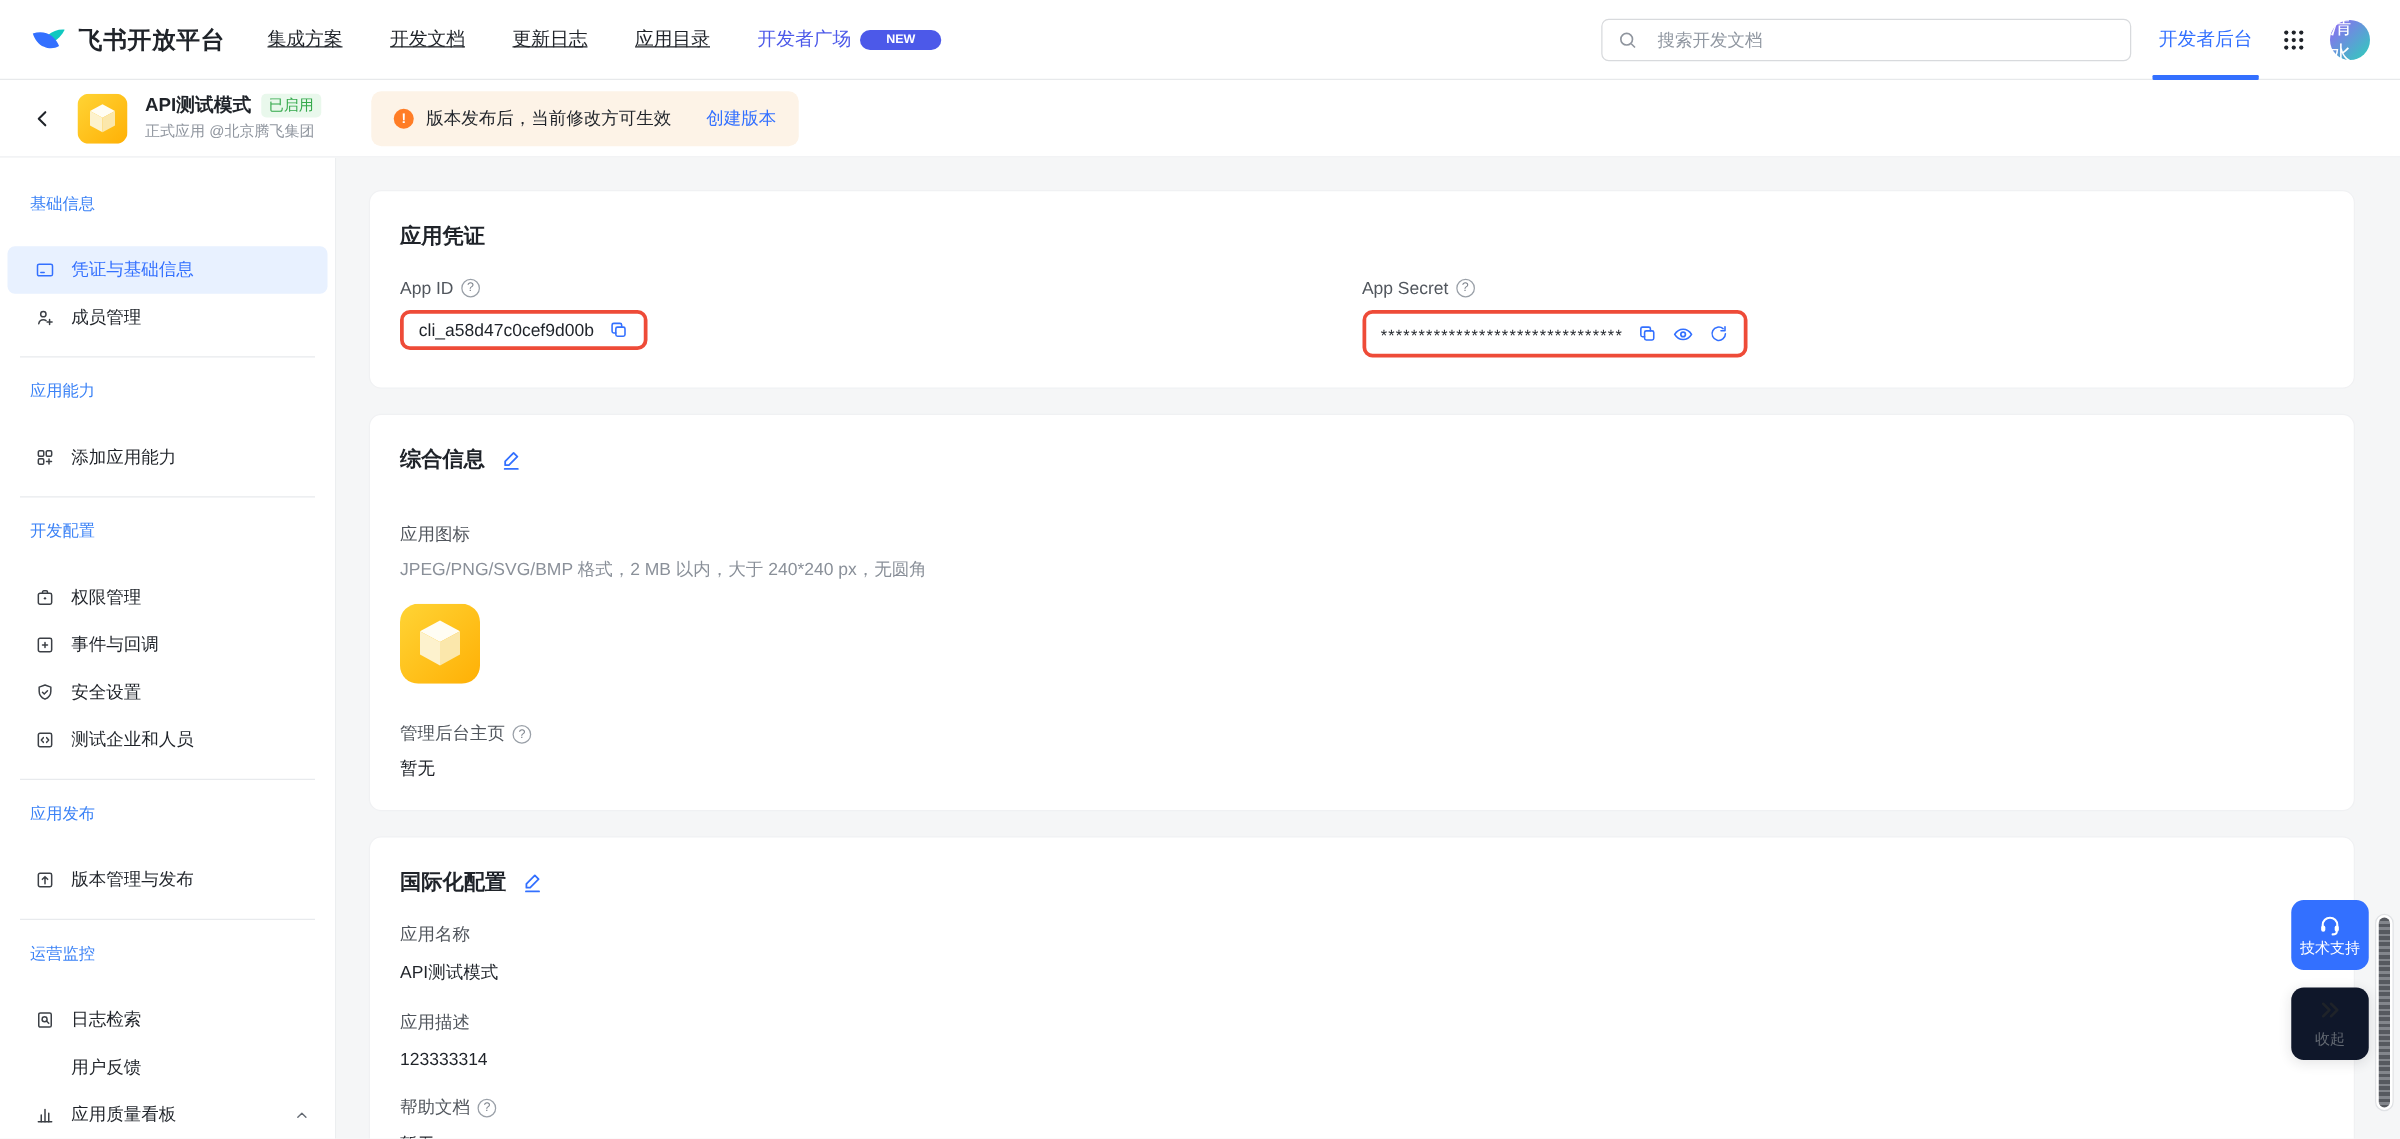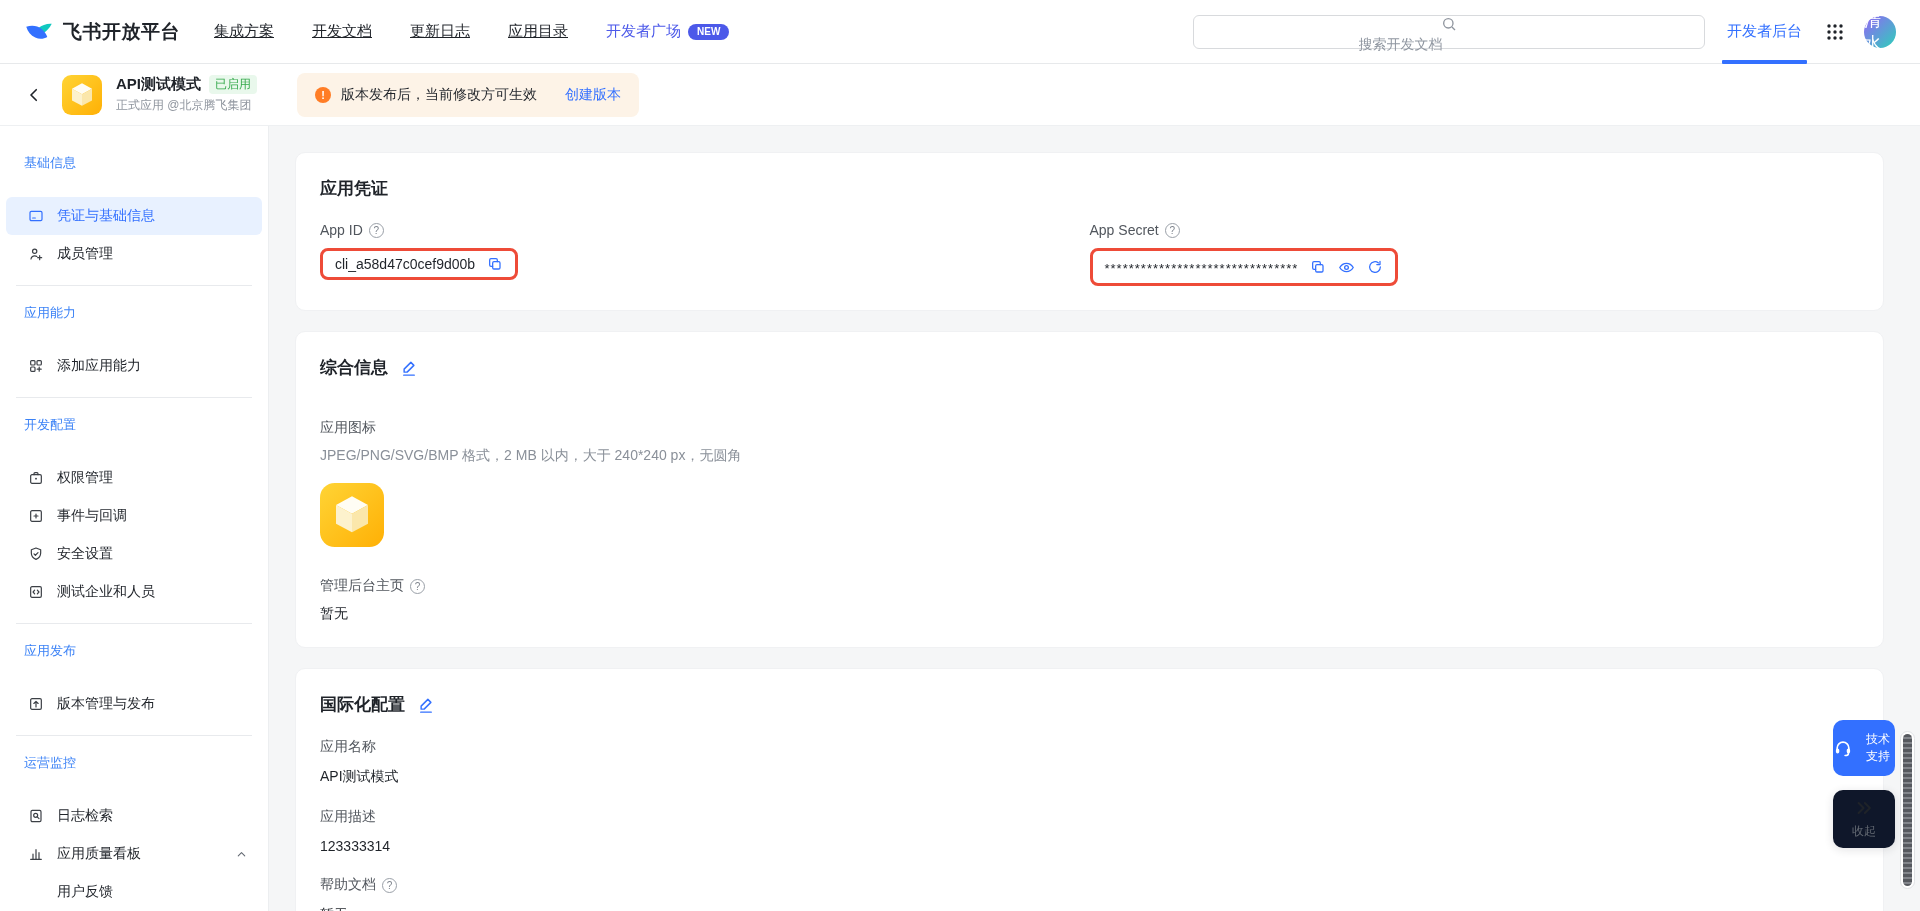--- a/index.html
+++ b/index.html
@@ -12,23 +12,23 @@
 
   
   .topnav { height:64px; background:#fff; border-bottom:1px solid #e7e9eb;
     display:flex; align-items:center; padding:0 24px; position:relative; z-index:6; }
   .brand { display:flex; align-items:center; gap:9px; margin-right:34px; cursor:pointer; }
   .brand-name { font-size:19px; font-weight:700; letter-spacing:.5px; }
   .nav-links { display:flex; align-items:center; gap:38px; font-size:15px; }
   .nav-item { cursor:pointer; white-space:nowrap;text-decoration:underline; }
   .nav-promo { color:#4c59e9; display:flex; align-items:center; gap:7px; cursor:pointer; }
   .new-badge { background:#4c59e9; color:#fff; font-size:10px; font-weight:700;
-    padding:2px 9px; border-radius:9px; line-height:12px; }
-  .search-box { margin-left:auto; width:512px; height:34px; border:1px solid #d8dadd;
-    border-radius:6px; display:flex; align-items:center; gap:4px; padding:0 12px; background:#fff;flex-direction:column; }
+    padding:2px 21px; border-radius:9px; line-height:12px; }
+  .search-box { margin-left:auto; width:424px; height:34px; border:1px solid #d8dadd;
+    border-radius:6px; display:flex; align-items:center; gap:16px; padding:0 12px; background:#fff; }
   .search-box input { border:none; outline:none; flex:1; font-size:14px;
     font-family:inherit; color:#1f2329; background:transparent; }
   .search-box input::placeholder { color:#9097a1; }
   .console-wrap { margin-left:22px; height:64px; display:flex; align-items:center;
     position:relative; color:#3370ff; font-size:15px; font-weight:500; cursor:pointer; white-space:nowrap; }
   .console-wrap::after { content:""; position:absolute; left:-5px; right:-5px; bottom:0;
     height:4px; background:#3370ff; border-radius:1px; }
   .apps-grid { margin-left:24px; cursor:pointer; }
   .avatar { margin-left:20px; width:32px; height:32px; border-radius:50%;
     background:linear-gradient(135deg,#8a6ff0 10%,#37c5c0 90%);
@@ -89,22 +89,22 @@
   .hint { font-size:14px; color:#8a9099; margin:2px 0 18px; }
   .big-app-icon { width:64px; height:64px; margin-bottom:26px; }
   .value { font-size:14px; color:#1f2329; }
   .block-gap { margin-top:40px; }
 
   .i18n-field { margin-top:22px; }
   .i18n-field .field-label { margin-bottom:12px; }
 
   
   .support-btn { position:absolute; left:1833px; top:720px; width:62px; height:56px;
-    background:#3370ff; border-radius:10px; color:#fff; display:flex; 
-    align-items:center; justify-content:center; gap:13px; font-size:12px; cursor:pointer; z-index:9; }
+    background:#3370ff; border-radius:10px; color:#fff; display:flex; flex-direction:column;
+    align-items:center; justify-content:center; gap:0; font-size:12px; cursor:pointer; z-index:9; }
   .collapse-btn { position:absolute; left:1833px; top:790px; width:62px; height:58px;
     background:#0f172a; border-radius:10px; box-shadow:0 2px 10px rgba(31,35,41,.12);
     display:flex; flex-direction:column; align-items:center; justify-content:center; gap:5px;
     font-size:12px; color:#646a73; cursor:pointer; z-index:9; }
   .scroll-pill { position:absolute; left:1900px; top:731px; width:15px; height:158px;
     background:#fff; border:1px solid #e0e2e5; border-radius:8px; padding:2px; z-index:8; }
   .scroll-thumb { width:100%; height:100%; border-radius:6px;
     background:repeating-linear-gradient(180deg,#56595f 0 3px,#83868c 3px 5px); }
 </style>
 </head>
@@ -296,36 +296,36 @@
     <div class="side-item">
       <span class="sicon">
         <svg viewBox="0 0 24 24" width="16" height="16" fill="none" stroke="currentColor" stroke-width="1.8" stroke-linecap="round">
           <rect x="4.5" y="3.5" width="15" height="17" rx="2"></rect>
           <circle cx="11.5" cy="11" r="3"></circle>
             <path d="M13.8 13.3l2.7 2.7"></path>
         </svg>
       </span>
       <span>日志检索</span>
     </div>
+    <div class="side-item side-sub">
+      <span>用户反馈</span>
+    </div>
     <div class="side-item">
       <span class="sicon">
         <svg viewBox="0 0 24 24" width="16" height="16" fill="none" stroke="currentColor" stroke-width="1.8" stroke-linecap="round">
           <path d="M4 20h16"></path>
             <path d="M7.5 20v-8M12 20V5.5M16.5 20V10"></path>
         </svg>
       </span>
       <span>应用质量看板</span>
       <span class="side-chevron">
         <svg viewBox="0 0 24 24" width="13" height="13" fill="none" stroke="currentColor" stroke-width="2" stroke-linecap="round" stroke-linejoin="round">
           <path d="M6 14.5l6-6 6 6"></path>
         </svg>
       </span>
-    </div>
-    <div class="side-item side-sub">
-      <span>用户反馈</span>
     </div>
     <div class="side-item side-sub">
       <span>开发质量</span>
     </div>
   </aside>
 
   <main class="main">
 
     <section class="card">
       <div class="card-title-row">

